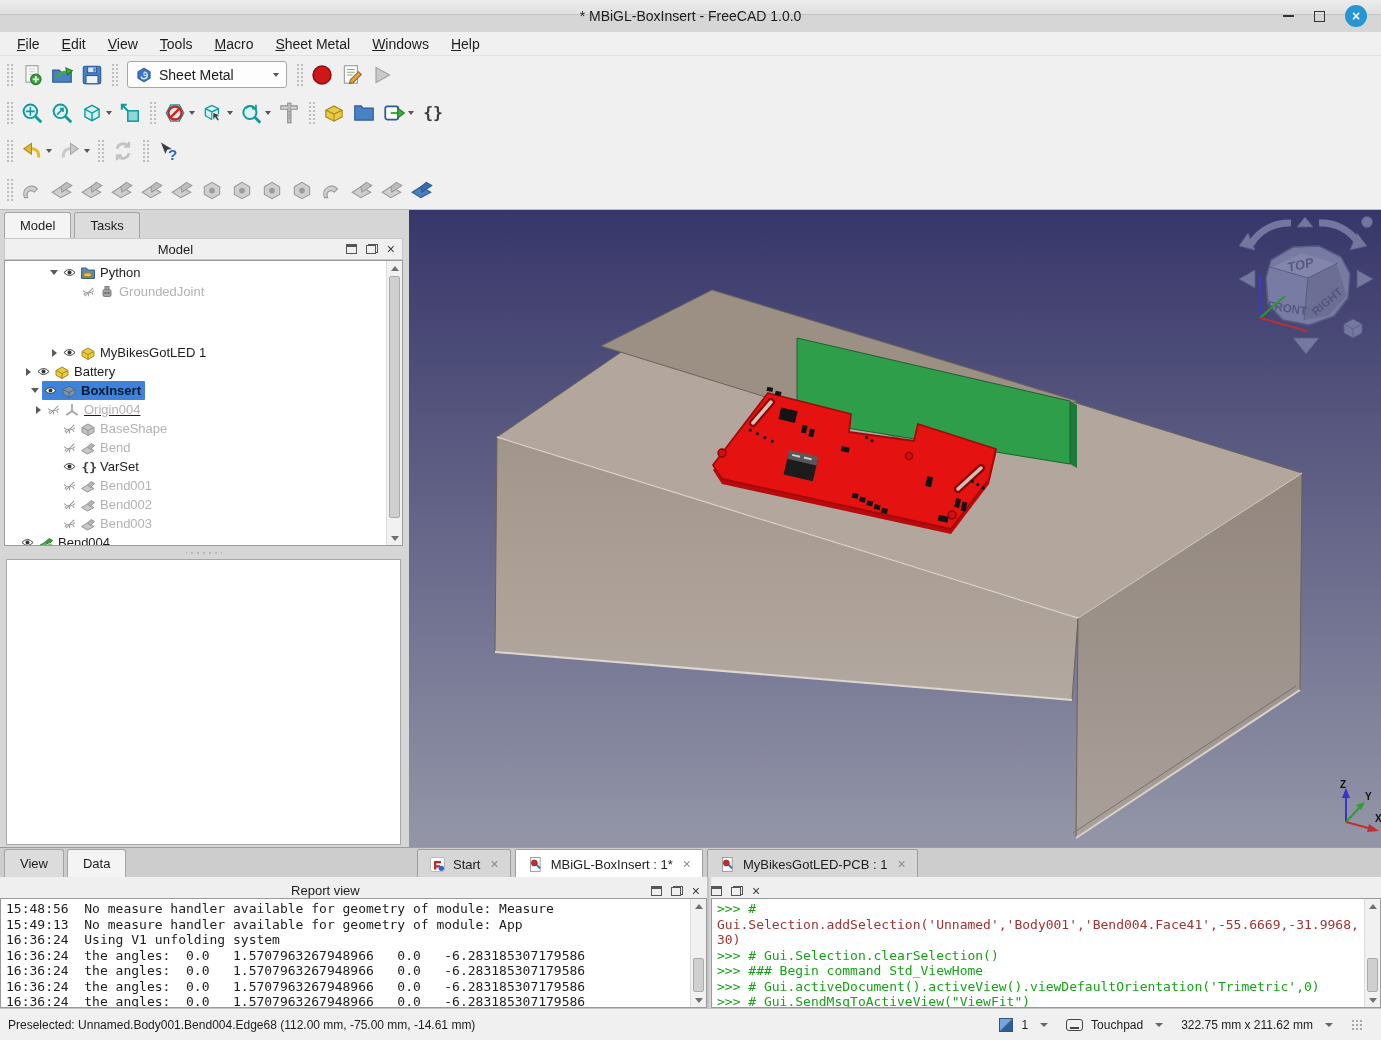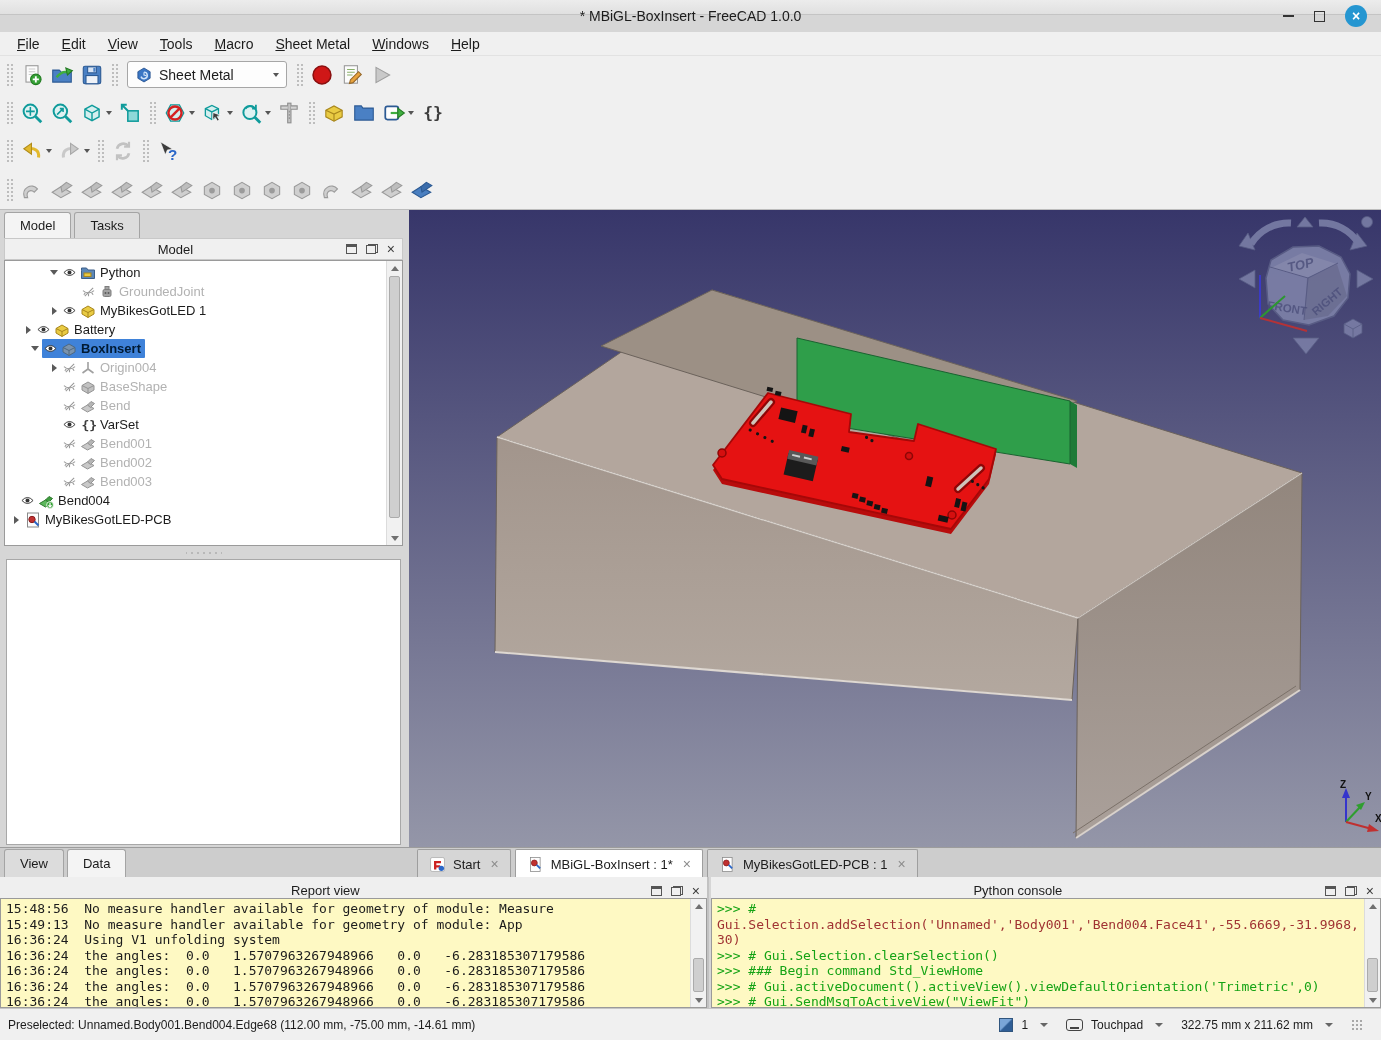--- a/index.html
+++ b/index.html
@@ -85,21 +85,21 @@
     border:1px solid #9e9e9e; border-bottom:none; font-size:13px; margin-right:4px; border-radius:2px 2px 0 0; }
   .mtab.active { background:#ffffff; }
   .mticn { width:17px; height:17px; }
   .mclose { color:#8c8c8c; font-size:14px; margin-left:3px; line-height:12px; }
 
   
   .dock { position:absolute; top:877px; height:131px; background:#ececec; }
   .dock.report { left:0; width:709px; border-right:2px solid #c2c2c2; }
   .dock.python { left:711px; width:670px; }
   .dhead { height:27px; display:flex; align-items:center; font-size:13px; background:#efefef; }
-  .dbody { position:absolute; left:0; top:21px; right:0; bottom:0; background:#fef9c3; border:1px solid #9a9a9a; overflow:hidden; }
+  .dbody { position:absolute; left:0; top:21px; right:0; bottom:0; background:#ffffff; border:1px solid #9a9a9a; overflow:hidden; }
   .dlines { position:absolute; left:5px; top:2px; right:17px; font-family:"DejaVu Sans Mono",monospace; font-size:13px; line-height:15.5px; white-space:pre; }
   .cline.green { color:#15a315; }
   .cline.red { color:#a03333; }
 
   
   .statusbar { position:absolute; left:0; top:1008px; width:1381px; height:32px; background:#f0f0f0; border-top:1px solid #c6c6c6;
     display:flex; align-items:center; font-size:12px; }
   .smsg { padding-left:8px; flex:1; }
   .sright { display:flex; align-items:center; gap:8px; padding-right:18px; }
   .panesq { width:14px; height:14px; background:linear-gradient(135deg,#7aa6d8 45%,#2f5e96 55%); border:1px solid #30557e; }
@@ -441,21 +441,21 @@
             </span>
             <svg class="nicn" viewBox="0 0 16 16">
               <rect x="4" y="5.5" width="8" height="7" rx="1.5" fill="#a2a2a2" stroke="#7e7e7e"></rect>
               <rect x="6" y="2.5" width="4" height="3" fill="#a2a2a2" stroke="#7e7e7e"></rect>
               <circle cx="6.5" cy="9" r="1" fill="#5a5a5a"></circle>
               <circle cx="9.5" cy="9" r="1" fill="#5a5a5a"></circle>
             </svg>
             <span class="tlabel dim">GroundedJoint</span>
           </span>
         </div>
-        <div class="trow" style="padding-left: 42px;">
+        <div class="trow" style="padding-left: 42px; margin-top: 42px;">
           <span class="exp closed"></span>
           <span class="selwrap">
             <span class="eyew">
               <svg viewBox="0 0 14 14" width="13" height="13">
                 <path d="M1 7q6-6.5 12 0Q7 13.5 1 7z" fill="#fff" stroke="#333"></path>
                 <circle cx="7" cy="7" r="2.1" fill="#333"></circle>
               </svg>
             </span>
             <svg class="nicn" viewBox="0 0 16 16">
               <path d="M2 6.5L8 3l6 3.5v4.5L8 14.5 2 11z" fill="#e9cb43" stroke="#a8861c"></path>
@@ -489,21 +489,21 @@
                 <circle cx="7" cy="7" r="2.1" fill="#333"></circle>
               </svg>
             </span>
             <svg class="nicn" viewBox="0 0 16 16">
               <path d="M2 6.5L8 3l6 3.5v4.5L8 14.5 2 11z" fill="#7a93ad" stroke="#4e6880"></path>
               <path d="M2 6.5L8 9.5l6-3M8 9.5v5" stroke="#4e6880" fill="none"></path>
             </svg>
             <span class="tlabel selbold">BoxInsert</span>
           </span>
         </div>
-        <div class="trow" style="padding-left: 42px;">
+        <div class="trow" style="padding-left: 26px; text-decoration: underline;">
           <span class="exp closed"></span>
           <span class="selwrap">
             <span class="eyew">
               <svg viewBox="0 0 14 14" width="13" height="13">
                 <path d="M1 6q6 5 12 0" fill="none" stroke="#9a9a9a" stroke-width="1.2"></path>
                 <path d="M3.5 8.5L2 10.5M7 9.3v2.7M10.5 8.5l1.5 2M12 3L3 12" stroke="#9a9a9a" stroke-width="1.2"></path>
               </svg>
             </span>
             <svg class="nicn" viewBox="0 0 16 16">
               <path d="M8 2v7M8 9L2.5 13M8 9l5.5 4" stroke="#a0a0a0" stroke-width="1.6" fill="none"></path>
@@ -817,21 +817,20 @@
     <div class="vsb">
       <div class="sbup"></div>
       <div class="sbthumb" style="bottom:15px; height:34px;"></div>
       <div class="sbdn"></div>
     </div>
   </div>
 </div>
 
 <div class="dock python">
   <div class="dhead">
-    <span class="ptitle">Python console</span>
     <span class="hicons">
       <span class="hbox"></span>
       <span class="hfloat"></span>
       <span class="hclose">×</span>
     </span>
   </div>
   <div class="dbody">
     <div class="dlines"><div class="cline green">&gt;&gt;&gt; #</div><div class="cline red">Gui.Selection.addSelection('Unnamed','Body001','Bend004.Face41',-55.6669,-31.9968,</div><div class="cline red">30)</div><div class="cline green">&gt;&gt;&gt; # Gui.Selection.clearSelection()</div><div class="cline green">&gt;&gt;&gt; ### Begin command Std_ViewHome</div><div class="cline green">&gt;&gt;&gt; # Gui.activeDocument().activeView().viewDefaultOrientation('Trimetric',0)</div><div class="cline green">&gt;&gt;&gt; # Gui.SendMsgToActiveView("ViewFit")</div></div>
     <div class="vsb">
       <div class="sbup"></div>

